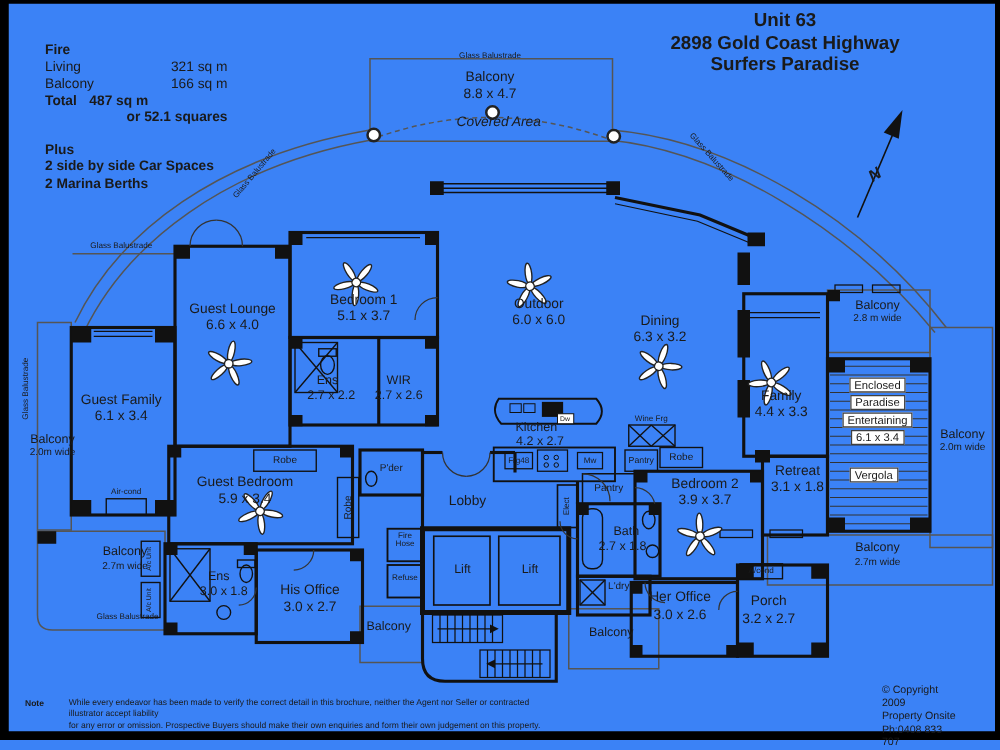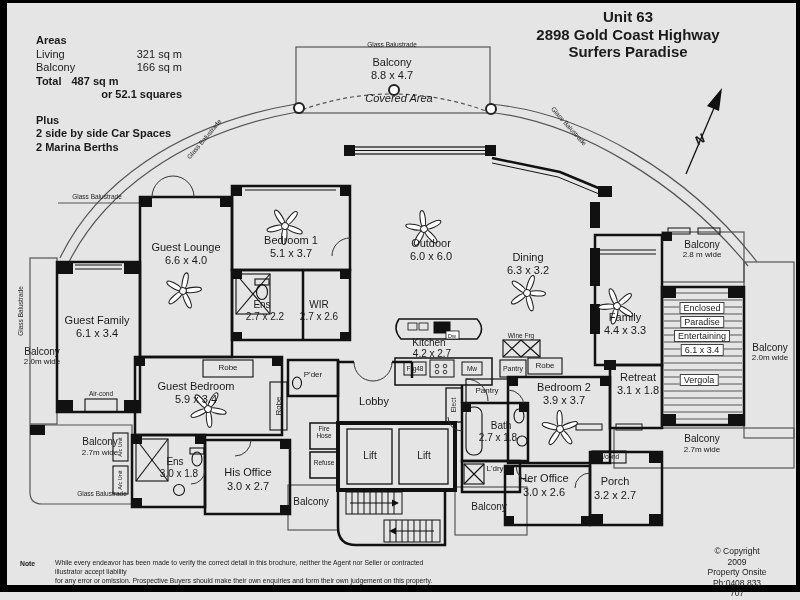--- a/index.html
+++ b/index.html
@@ -1,16 +1,16 @@
 <!DOCTYPE html>
 <html><head>
 <meta charset="utf-8">
 <style>
   html,body{margin:0;padding:0;background:#888;}
-  .page{position:relative;width:800px;height:600px;background:#e5e5e5;overflow:hidden;
+  .page{position:relative;width:800px;height:600px;background:#3b82f6;overflow:hidden;
         font-family:"Liberation Sans",sans-serif;color:#1a1a1a;margin:0 auto;}
   .frame{position:absolute;background:#000;}
   svg{position:absolute;left:0;top:0;}
   .L{position:absolute;transform:translateX(-50%);white-space:nowrap;line-height:1.1;text-align:center;color:#1a1a1a;}
   .s13{font-size:13px}.s11{font-size:11px}.s10{font-size:10px}.s9{font-size:9px}
   .s8{font-size:8px}.s7{font-size:7px}.s6{font-size:6.5px}.s5{font-size:5.5px}
   .b{font-weight:bold}.i{font-style:italic}
   .box{background:#fff;border:1px solid #404040;padding:0 3px;line-height:1.15;}
   .r90{transform:translate(-50%,-50%) rotate(-90deg);}
   .rlc{transform:translate(-50%,-50%) rotate(-50deg);}
@@ -18,21 +18,21 @@
   .rN{transform:translate(-50%,-50%) rotate(-33deg);}
   .wrap{white-space:normal;}
   .hdr{position:absolute;left:628px;top:8px;transform:translateX(-50%);text-align:center;
        font-weight:bold;font-size:15px;line-height:17.5px;white-space:nowrap;}
   .areas{position:absolute;left:36px;top:34px;width:150px;font-size:11px;line-height:13.5px;}
   .a-row{display:flex;width:146px;}
   .a-val{margin-left:auto;}
   .a-total{font-weight:bold;justify-content:flex-start;gap:10px;}
   .a-right{font-weight:bold;text-align:right;width:146px;}
   .noteblk{position:absolute;font-size:6.8px;line-height:9px;}
-  .cpy{position:absolute;left:737px;top:546px;transform:translateX(-50%);text-align:center;
+  .cpy{position:absolute;left:737px;top:546px;transform:translateX(-50%);
        font-size:8.5px;line-height:10.5px;}
 </style>
 </head>
 <body>
 
 <div class="page">
 
   <div class="frame" style="left:0;top:0;width:800px;height:3px"></div>
   <div class="frame" style="left:0;top:0;width:7px;height:592px"></div>
   <div class="frame" style="right:0;top:0;width:4px;height:592px"></div>
@@ -302,21 +302,21 @@
     </g>
   </svg>
 
   <div class="hdr">
     <div>Unit 63</div>
     <div>2898 Gold Coast Highway</div>
     <div>Surfers Paradise</div>
   </div>
 
   <div class="areas">
-    <div class="b">Areas</div>
+    <div class="b">Fire</div>
     <div class="a-row">
       <span>Living</span>
       <span class="a-val">321 sq m</span>
     </div>
     <div class="a-row">
       <span>Balcony</span>
       <span class="a-val">166 sq m</span>
     </div>
     <div class="a-row a-total">
       <span>Total</span>

